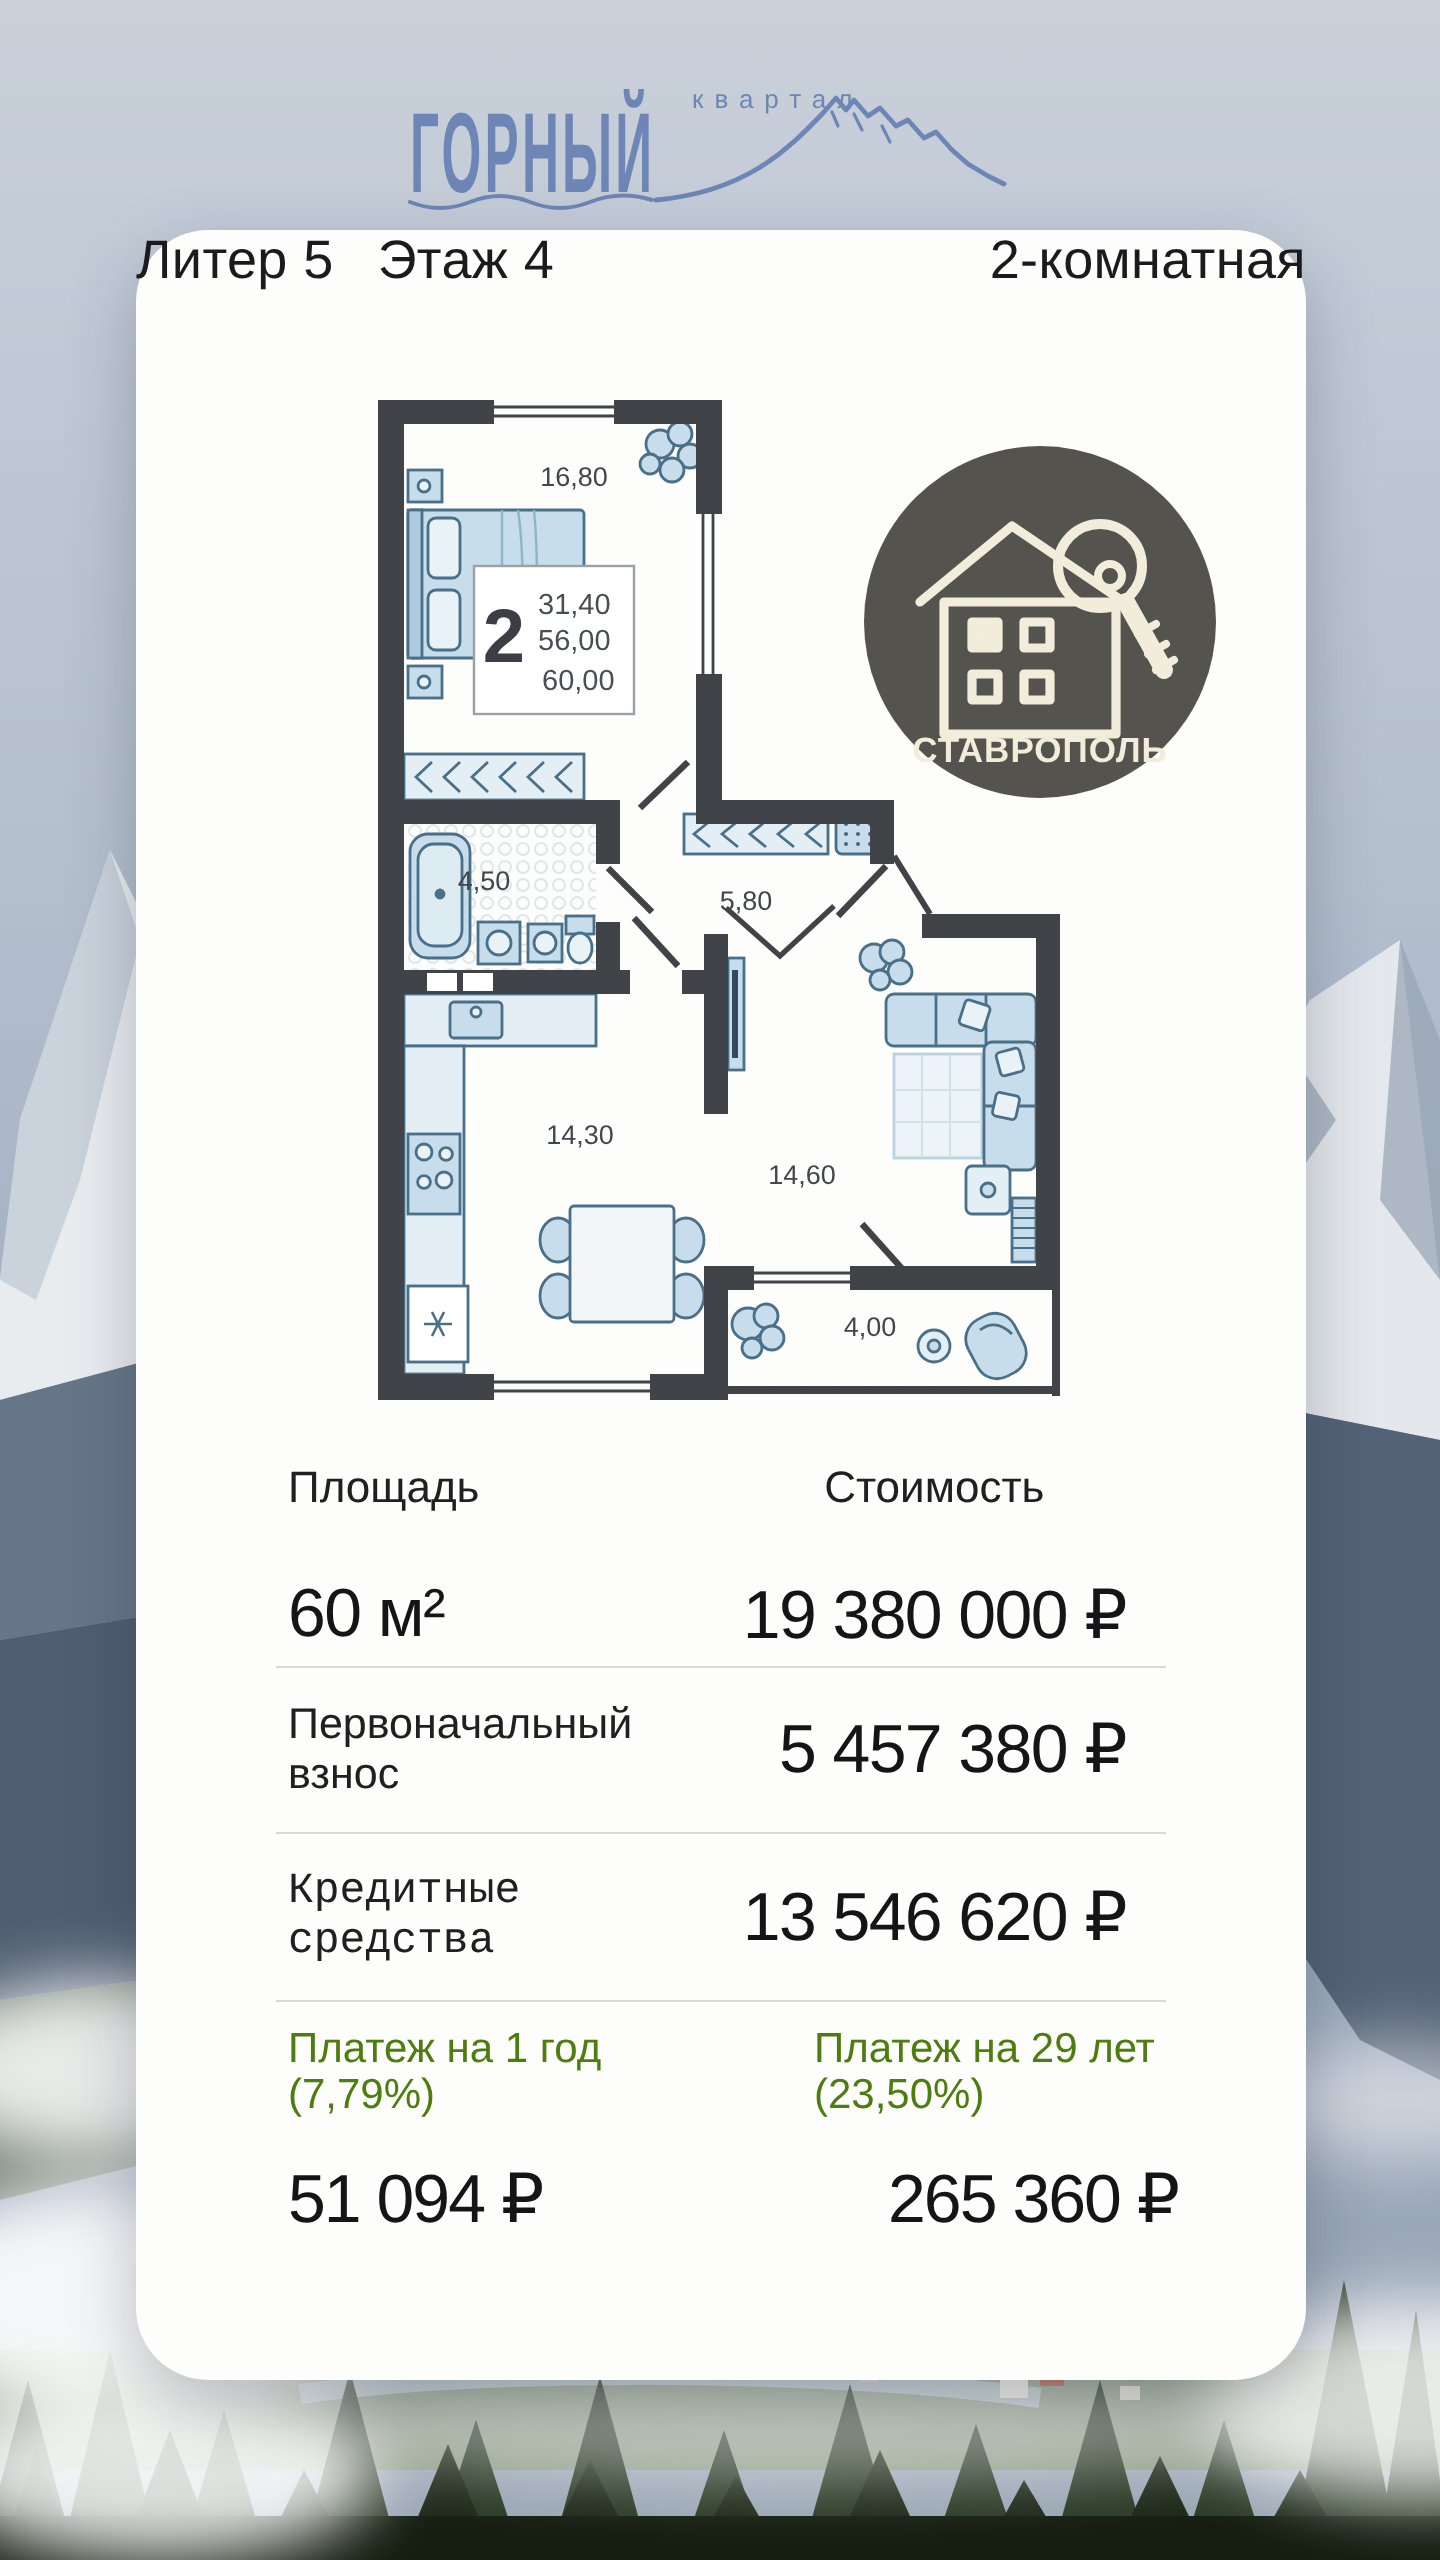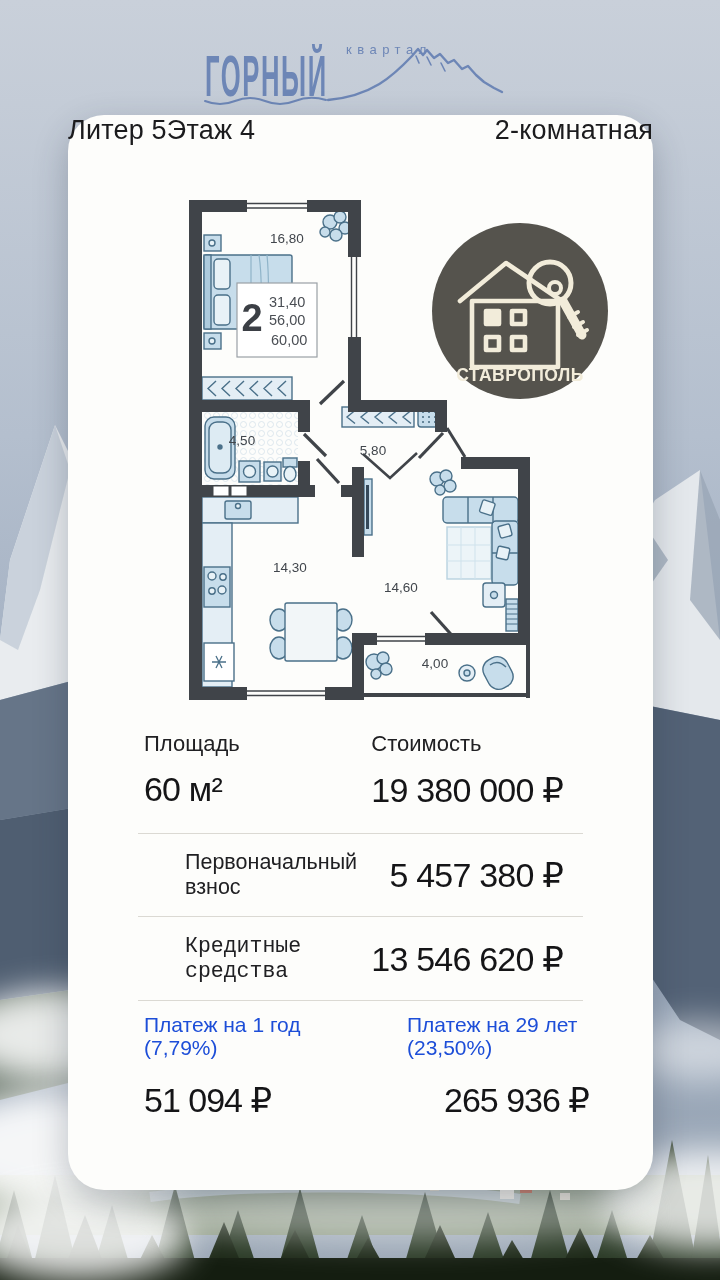--- a/index.html
+++ b/index.html
@@ -14,44 +14,44 @@
   .fog{position:absolute;background:#ffffff;border-radius:50%;filter:blur(16px);}
   
   #logo{left:150px;top:8px;width:420px;height:104px;}
   
   #card{
     left:68px;top:115px;width:585px;height:1075px;border-radius:36px;
     background:#fdfdfb;box-shadow:0 12px 34px rgba(35,46,66,.28);
   }
   #header-row{top:30px;left:52px;right:56px;display:flex;justify-content:space-between;
     font-size:27px;color:#1b1b1d;letter-spacing:.2px;}
-  #header-left{display:flex;}
+  #header-left{display:flex;gap:22px;}
   #plan{left:117px;top:80px;width:350px;height:505px;}
   #badge{left:362px;top:106px;width:180px;height:180px;}
   
   .row{position:absolute;left:76px;right:90px;display:flex;justify-content:space-between;}
   .lbl{font-size:22px;color:#202023;line-height:26px;}
-  .lbl-sm{font-size:21.5px;color:#202023;line-height:25px;margin-left:41px;}
+  .lbl-sm{font-size:21.5px;color:#202023;line-height:25px;}
   .val{font-size:34px;color:#151517;letter-spacing:-.8px;font-weight:500;white-space:nowrap;}
   .divider{position:absolute;left:70px;right:70px;height:1px;background:#dbd9d3;}
   #row-area{top:616px;gap:23px;}
-  #row-area .col-r{text-align:left;}
-  #row-area .val{margin-top:13px;}
+  #row-area .col-r{text-align:center;}
+  #row-area .val{margin-top:31px;}
   #div-1{top:718px;}
   #row-down{top:728px;height:64px;align-items:center;}
   #row-down .lbl-sm{width:230px;}
   #div-2{top:801px;}
   #row-credit{top:812px;height:64px;align-items:center;}
   #row-credit .lbl-sm{width:170px;font-family:Liberation Mono, monospace;}
   #div-3{top:885px;}
   #row-pay{top:898px;height:120px;display:block;}
   .pay-col{position:absolute;top:0;}
   #pay-col-1{left:0;}
   #pay-col-2{left:263px;width:200px;}
-  .pay-lbl{font-size:21px;color:#1d4ed8;line-height:23px;}
+  .pay-lbl{font-size:21px;color:#4d7c0f;line-height:23px;}
   .pay-val{font-size:34px;color:#151517;letter-spacing:-1px;font-weight:500;margin-top:21px;white-space:nowrap;}
   #pay-col-2 .pay-val{text-align:right;margin-right:18px;}
   svg text{font-family:"Liberation Sans","DejaVu Sans",sans-serif;}
 </style>
 </head>
 <body>
 
 <svg id="scenery" class="abs" viewBox="0 0 720 1280">
   <g>
     <polygon points="0,640 10,560 55,425 95,505 130,585 150,660 0,700" fill="#e9ecef"></polygon>
@@ -403,17 +403,17 @@
 
   <div id="row-pay" class="row">
     <div id="pay-col-1" class="pay-col">
       <div class="pay-lbl">Платеж на 1 год</div>
       <div class="pay-lbl">(7,79%)</div>
       <div class="pay-val">51 094 ₽</div>
     </div>
     <div id="pay-col-2" class="pay-col">
       <div class="pay-lbl">Платеж на 29 лет</div>
       <div class="pay-lbl">(23,50%)</div>
-      <div class="pay-val">265 936 ₽</div>
+      <div class="pay-val">265 360 ₽</div>
     </div>
   </div>
 
 </div>
 
 </body></html>

